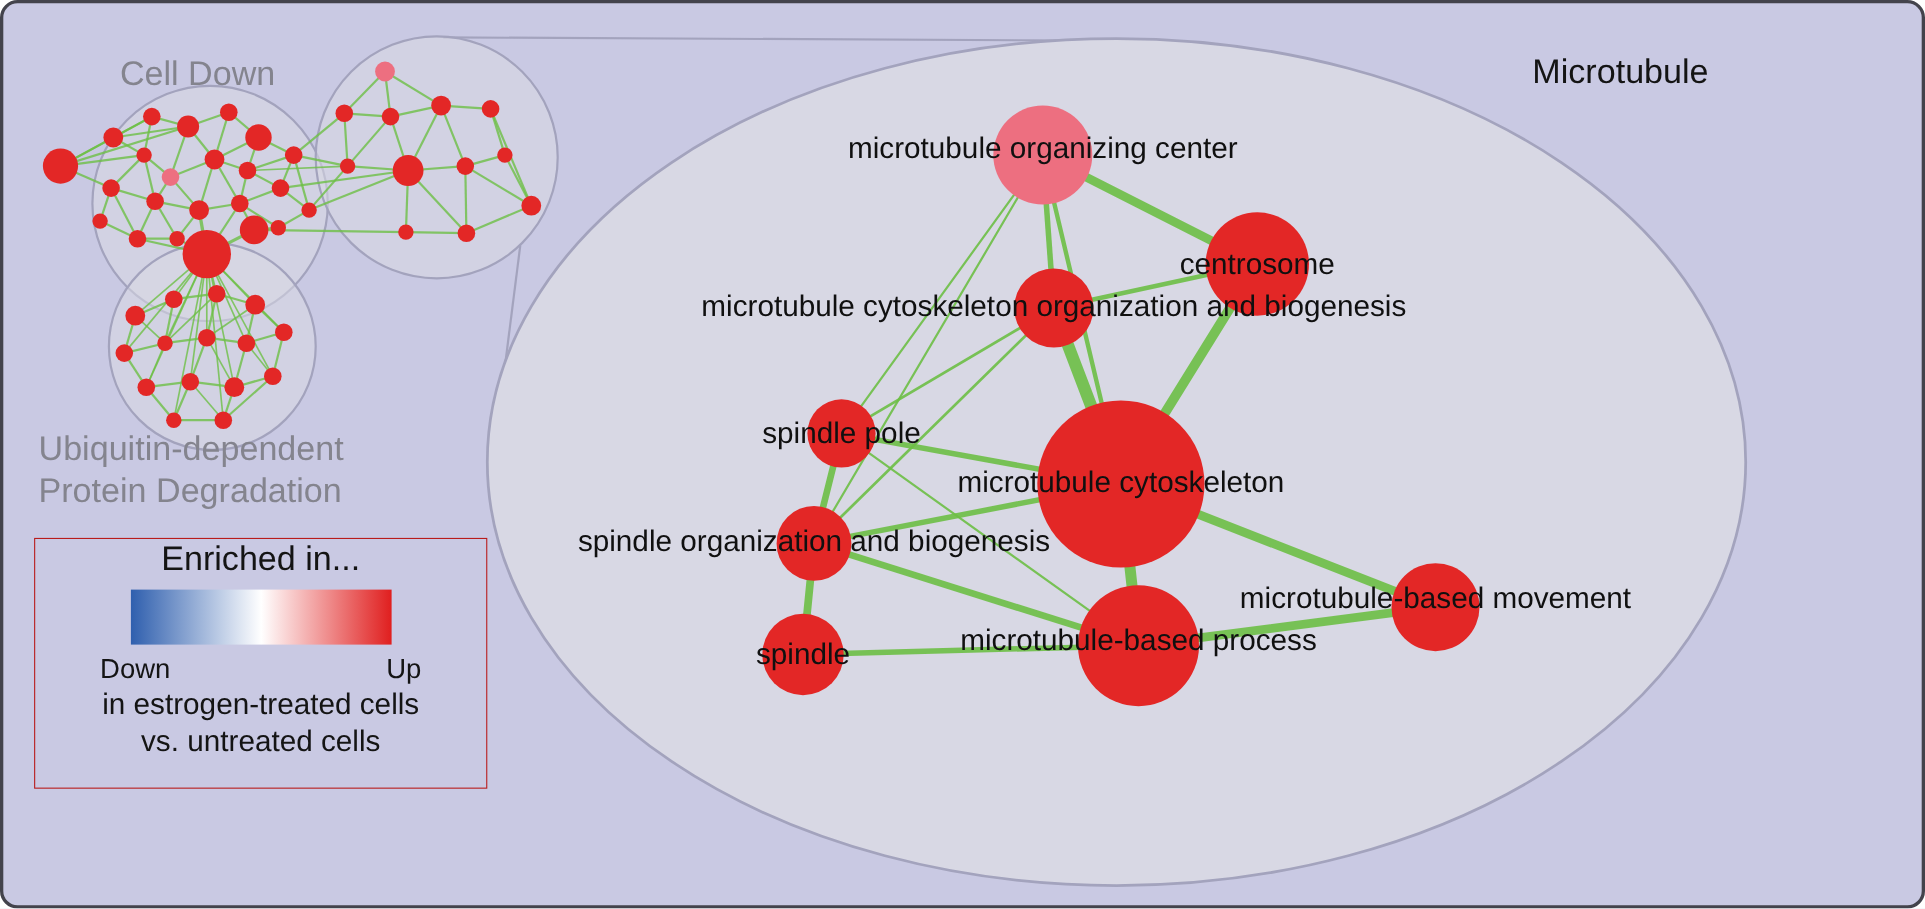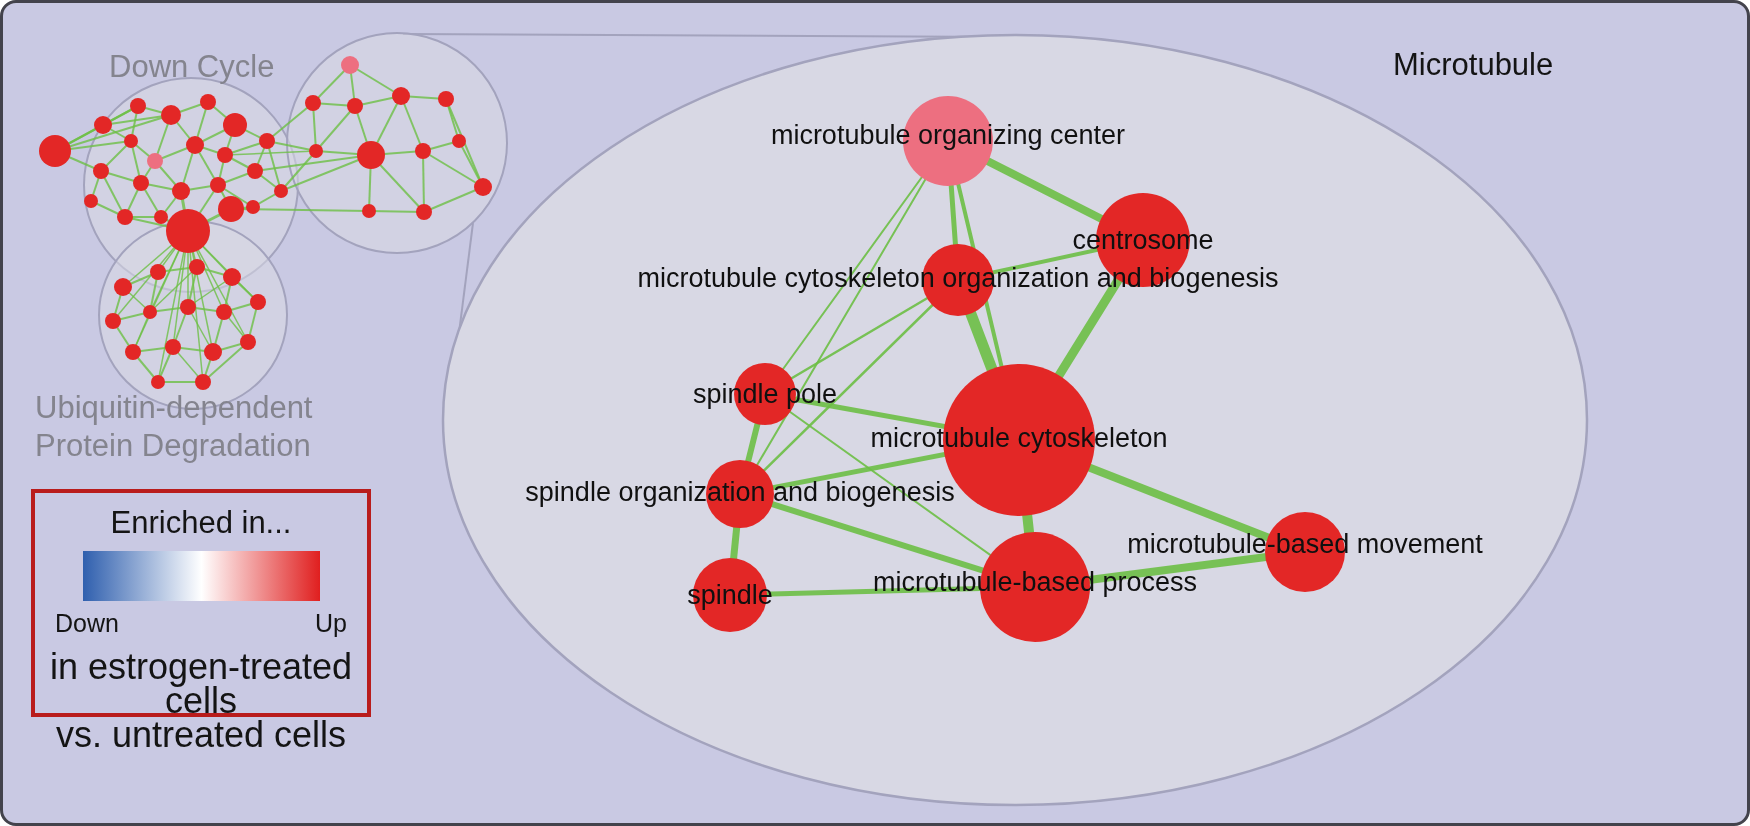--- a/index.html
+++ b/index.html
@@ -7,27 +7,27 @@
   .figure{position:relative;width:1750px;height:826px;background:#c9c9e3;
           border:3px solid #43434c;border-radius:16px;overflow:hidden;
           font-family:"Liberation Sans","DejaVu Sans",sans-serif;color:#141414}
   .canvas{position:absolute;left:0;top:0}
   .label{position:absolute}
   .cluster-label{color:#84848e;font-size:31px}
   #cc-label{left:106px;top:46px}
   #ub-label{left:32px;top:386px;line-height:38px}
   #mt-label{left:1390px;top:42px;width:310px;text-align:left;color:#141414;
             font-size:31px;line-height:39px}
-  .legend{position:absolute;left:28px;top:486px;width:340px;height:228px;
-          border:4px solid #b91c1c;text-align:center;padding-top:12px}
+  .legend{position:absolute;left:28px;top:486px;width:412px;height:228px;
+          border:1px solid #b91c1c;text-align:center;}
   .legend-title{font-size:31px}
   .legend-bar{width:237px;height:50px;margin:10px auto 0}
   .legend-scale{display:flex;justify-content:space-between;width:292px;
                 margin:8px auto 0;font-size:25px}
-  .legend-sub{font-size:36px;line-height:34px;margin-top:12px}
+  .legend-sub{font-size:27px;line-height:34px;}
   .node-label{font-size:27px;fill:#101010}
 </style>
 </head>
 <body>
 
 <div class="figure">
 
   <svg class="canvas" width="1750" height="826" viewBox="0 0 1750 826">
       <g>
         <line x1="400" y1="31" x2="1008" y2="34" stroke="#a3a3bd" stroke-width="2"></line>
@@ -263,21 +263,21 @@
         <text x="955" y="275" text-anchor="middle" dominant-baseline="central" class="node-label">microtubule cytoskeleton organization and biogenesis</text>
         <text x="762" y="391" text-anchor="middle" dominant-baseline="central" class="node-label">spindle pole</text>
         <text x="1016" y="435" text-anchor="middle" dominant-baseline="central" class="node-label">microtubule cytoskeleton</text>
         <text x="737" y="489" text-anchor="middle" dominant-baseline="central" class="node-label">spindle organization and biogenesis</text>
         <text x="727" y="592" text-anchor="middle" dominant-baseline="central" class="node-label">spindle</text>
         <text x="1032" y="579" text-anchor="middle" dominant-baseline="central" class="node-label">microtubule-based process</text>
         <text x="1302" y="541" text-anchor="middle" dominant-baseline="central" class="node-label">microtubule-based movement</text>
       </g>
     </svg>
 
-  <div class="label cluster-label" id="cc-label">Down Cycle</div>
+  <div class="label cluster-label" id="cc-label">Cell Down</div>
 
   <div class="label cluster-label" id="ub-label">
     <div>Ubiquitin-dependent</div>
     <div>Protein Degradation</div>
   </div>
 
   <div class="label" id="mt-label">
     <div>Microtubule</div>
   </div>
 

